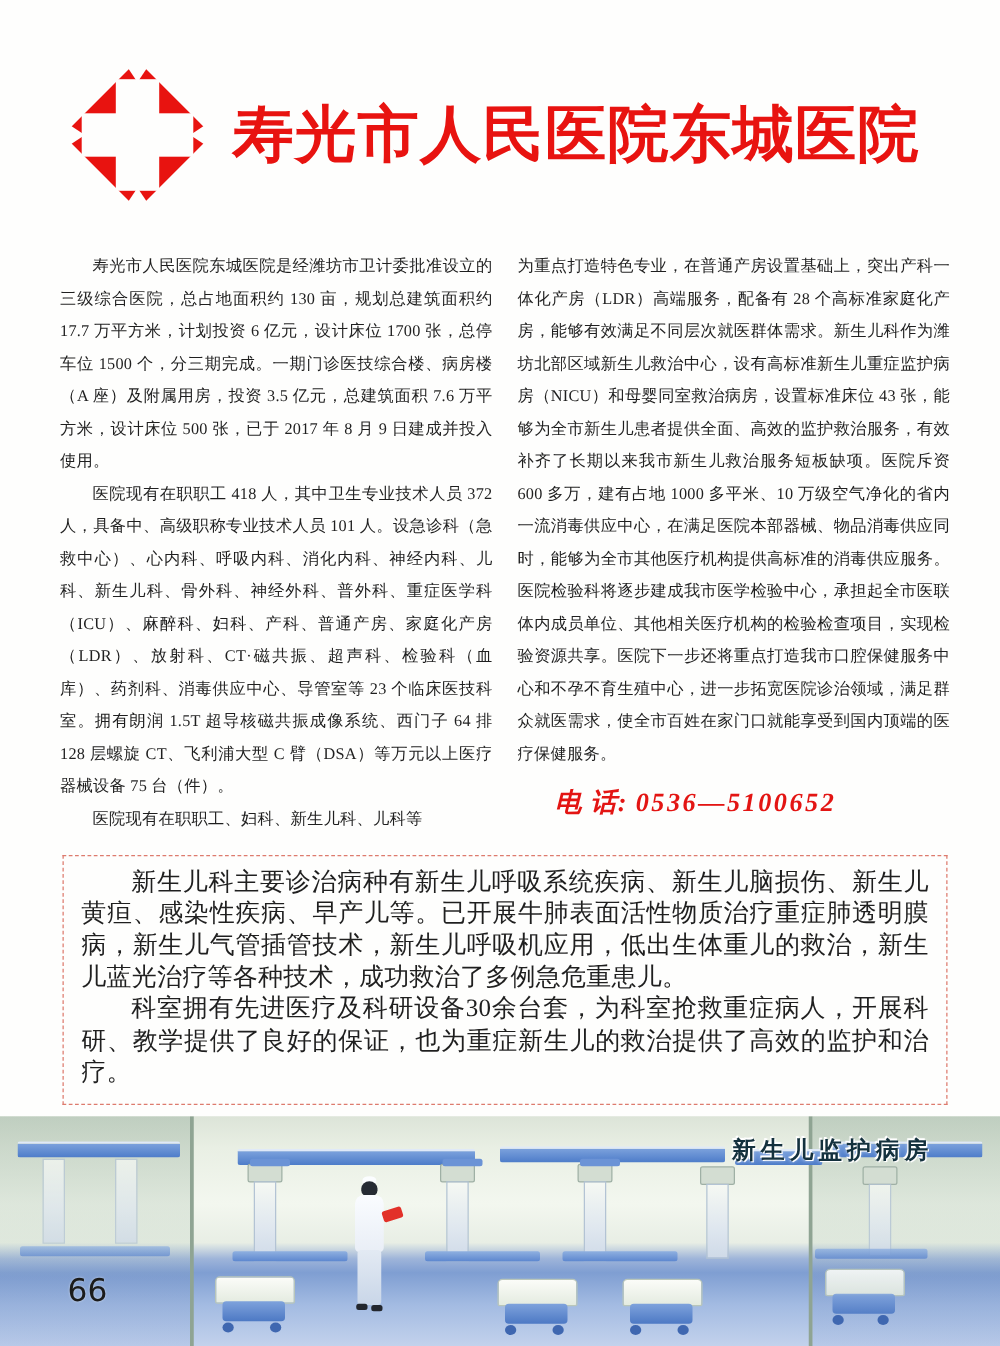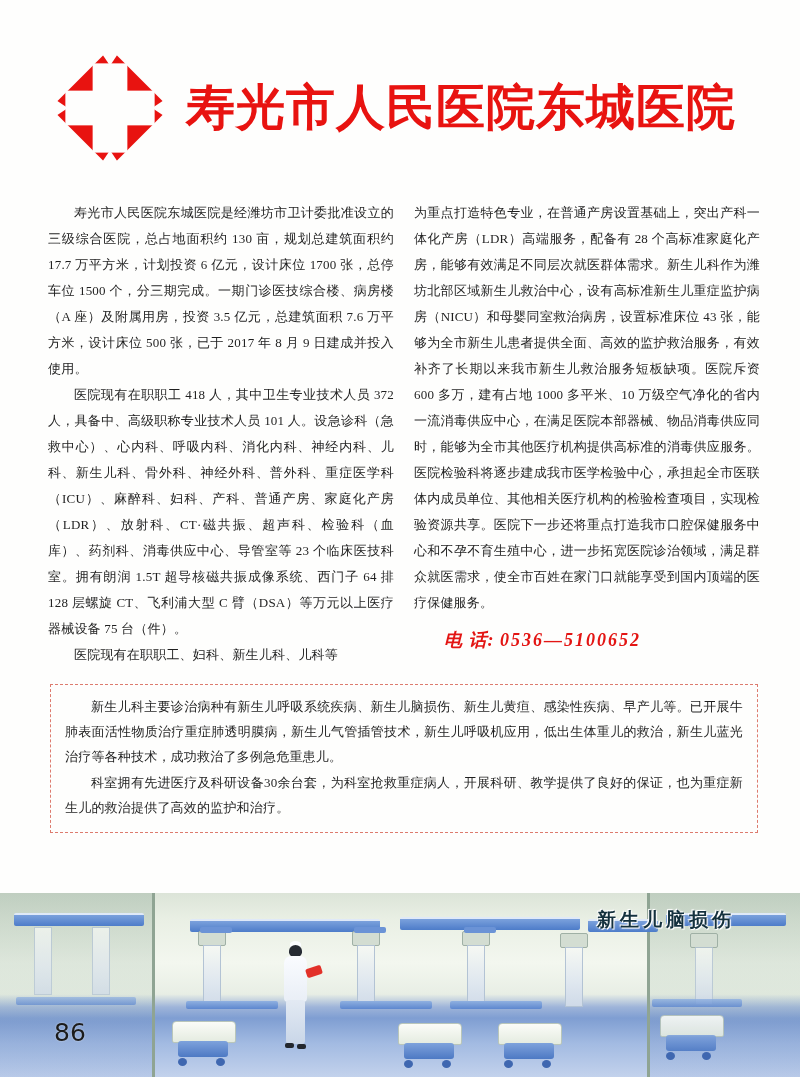--- a/index.html
+++ b/index.html
@@ -39,21 +39,21 @@
   .para{
     margin:0;
     font-size:13px;
     line-height:26px;
     text-align:justify;
     letter-spacing:.2px;
   }
   .para.indent{text-indent:2em;}
   .phone{
     margin:12px 0 0 30px;
-    font-size:18px;
+    font-size:21px;
     font-weight:bold;
     font-style:italic;
     color:#e31513;
     letter-spacing:1px;
     white-space:nowrap;
   }
   .phone .num{letter-spacing:2px;}
   
   .info-box{
     margin:16px 42px 0 50px;
@@ -62,21 +62,21 @@
   }
   .info-box h3{
     margin:0;
     font-family:"Liberation Sans","DejaVu Sans",sans-serif;
     font-size:16.5px;
     font-weight:bold;
     color:#111;
     text-indent:2em;
     line-height:26px;
   }
-  .info-box .para{font-size:13px;line-height:25.4px;}
+  .info-box .para{font-size:20px;line-height:25.4px;}
   
   .photo{
     position:absolute;left:0;right:0;bottom:0;height:184px;
     background:linear-gradient(180deg,
       #dce4d8 0%, #e9efe4 14%, #f3f7ef 38%, #e8eee5 55%,
       #9eb4d9 62%, #7f9ed2 68%, #a3bbe2 82%, #c3d2ec 100%);
     overflow:hidden;
   }
   .photo *{position:absolute;}
   .mirror{top:0;bottom:0;background:linear-gradient(180deg,rgba(168,188,172,.55),rgba(205,220,205,.35) 55%,rgba(120,150,200,.35) 70%,rgba(150,175,220,.25));}
@@ -209,19 +209,19 @@
       <div class="nurse-cap" style="left:290px;top:48px;"></div>
       <div class="nurse-hair" style="left:289px;top:52px;"></div>
       <div class="nurse-body" style="left:284px;top:63px;"></div>
       <div class="red-mark" style="left:306px;top:74px;"></div>
       <div class="nurse-skirt" style="left:286px;top:107px;"></div>
       <div class="nurse-shoe" style="left:285px;top:150px;"></div>
       <div class="nurse-shoe" style="left:297px;top:151px;"></div>
     </div>
 
     <div class="photo-caption">
-      <span class="l1">新生儿脑损伤</span>
-    </div>
-
-    <div class="page-number">86</div>
+      <span class="l1">新生儿监护病房</span>
+    </div>
+
+    <div class="page-number">66</div>
   </div>
 
 </div>
 
 </body></html>

